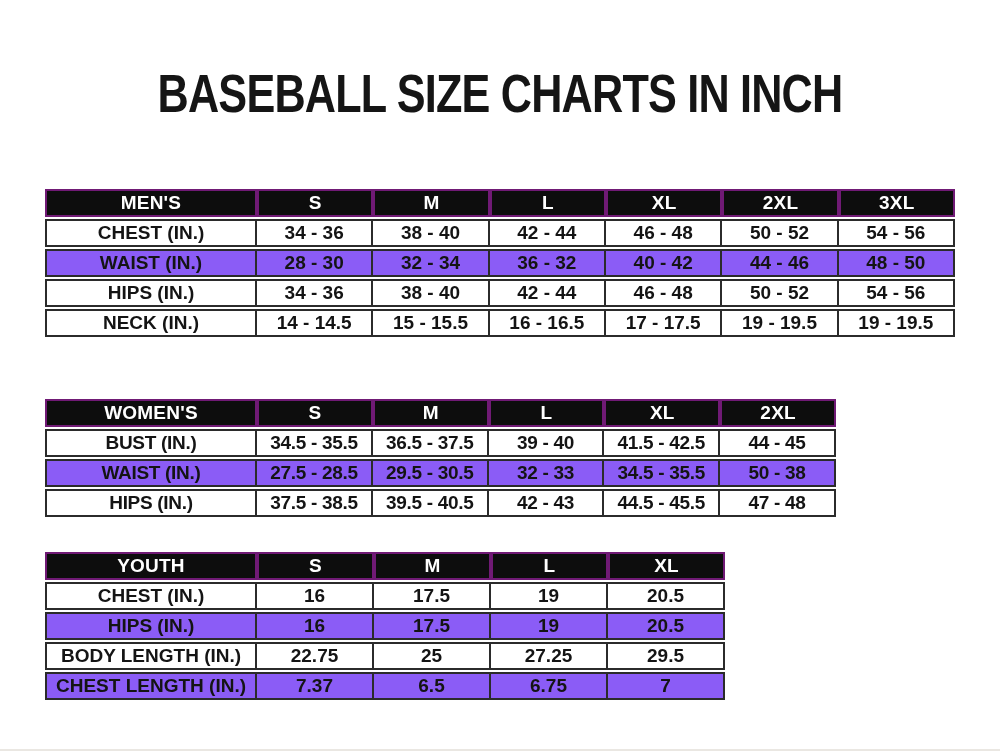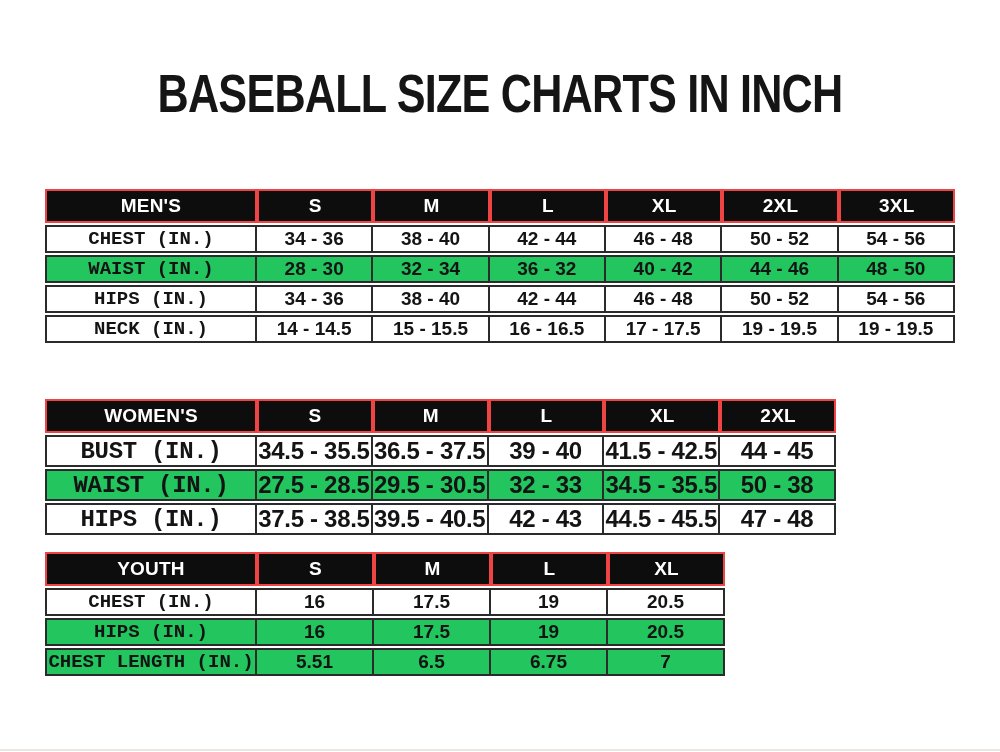--- a/index.html
+++ b/index.html
@@ -36,45 +36,45 @@
   table.size-table {
     width: 100%;
     border-collapse: separate;
     border-spacing: 0 2px;
     table-layout: fixed;
     margin-top: -2px;
   }
   .size-table th {
     background: #0d0d0d;
     color: #ffffff;
-    border: 2px solid #ef4444;
+    border: 2px solid #701a75;
     font-size: 19px;
     font-weight: bold;
-    height: 34px;
+    height: 28px;
     padding: 0;
     text-align: center;
     letter-spacing: 0.2px;
   }
   .size-table td {
     background: #ffffff;
     border: 2px solid #2b2b2b;
     border-left: none;
     font-size: 19px;
     font-weight: bold;
     color: #141414;
     text-align: center;
     height: 28px;
     padding: 0 1px;
     white-space: nowrap;
     overflow: hidden;
   }
-  .size-table td:first-child { border-left: 2px solid #2b2b2b; font-family: Liberation Mono, monospace; }
+  .size-table td:first-child { border-left: 2px solid #2b2b2b; }
   .size-table th:first-child, .size-table td:first-child { width: 212px; }
-  .size-table tr.alt td { background: #22c55e; margin-left: 44px; }
-  .tbl-wrap.women .size-table td { font-size: 24px; letter-spacing: -0.3px; }
+  .size-table tr.alt td { background: #8b5cf6; margin-left: 44px; }
+  .tbl-wrap.women .size-table td { font-size: 19px; letter-spacing: -0.3px; }
   .bottom-edge {
     position: absolute;
     left: 0; bottom: 1px;
     width: 100%; height: 2px;
     background: #eae7e2;
   }
 </style>
 </head>
 <body>
 
@@ -196,23 +196,30 @@
             <td>19</td>
             <td>20.5</td>
           </tr>
           <tr class="alt">
             <td>HIPS (IN.)</td>
             <td>16</td>
             <td>17.5</td>
             <td>19</td>
             <td>20.5</td>
           </tr>
+          <tr>
+            <td>BODY LENGTH (IN.)</td>
+            <td>22.75</td>
+            <td>25</td>
+            <td>27.25</td>
+            <td>29.5</td>
+          </tr>
           <tr class="alt">
             <td>CHEST LENGTH (IN.)</td>
-            <td>5.51</td>
+            <td>7.37</td>
             <td>6.5</td>
             <td>6.75</td>
             <td>7</td>
           </tr>
         </tbody>
     </table>
   </section>
 
   <div class="bottom-edge"></div>
 </div>

